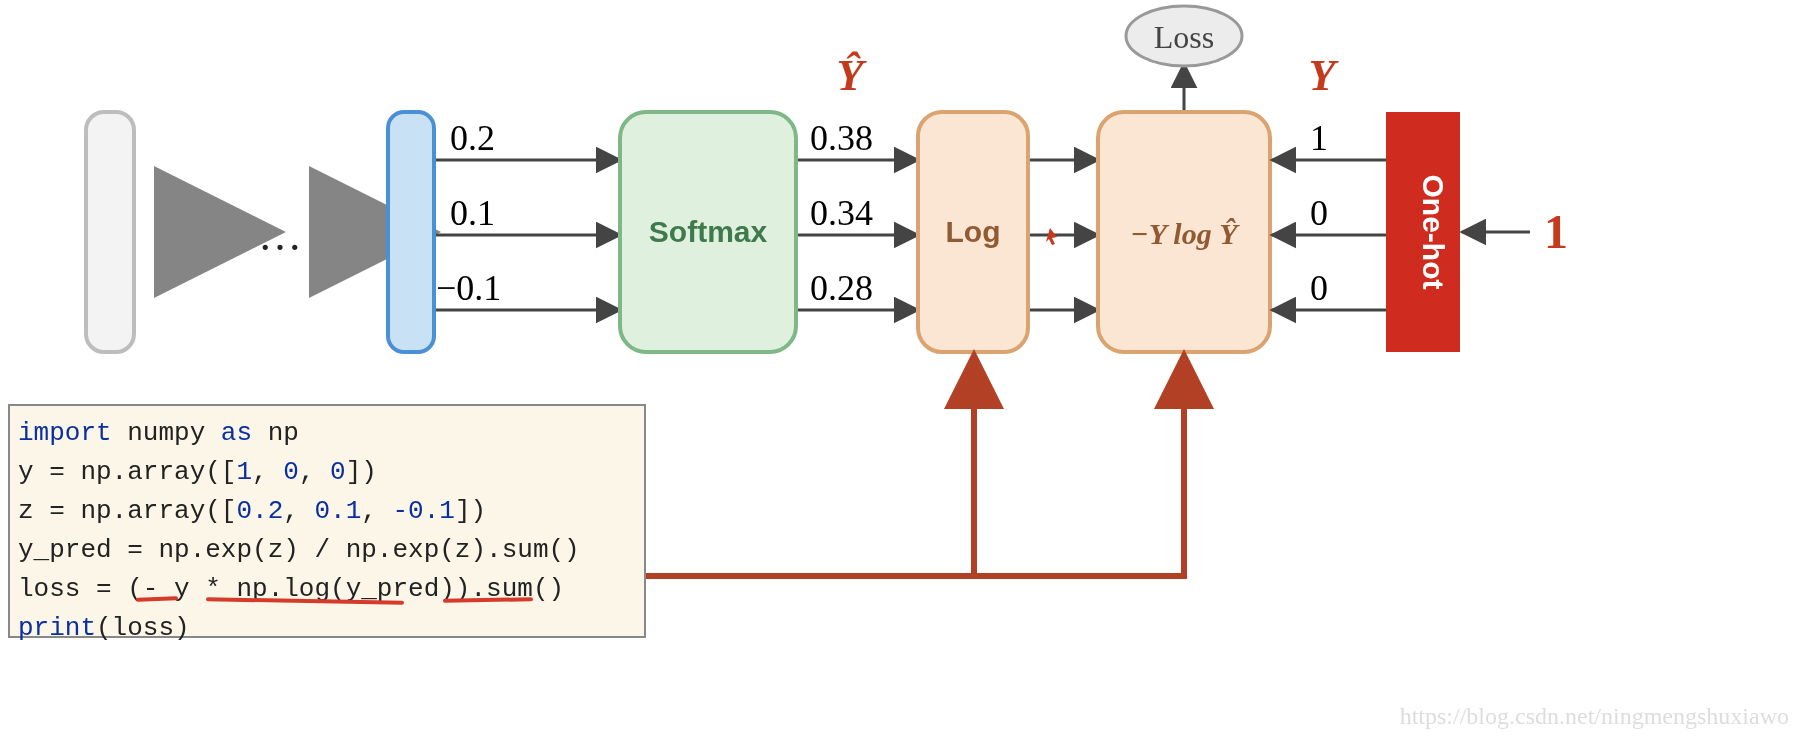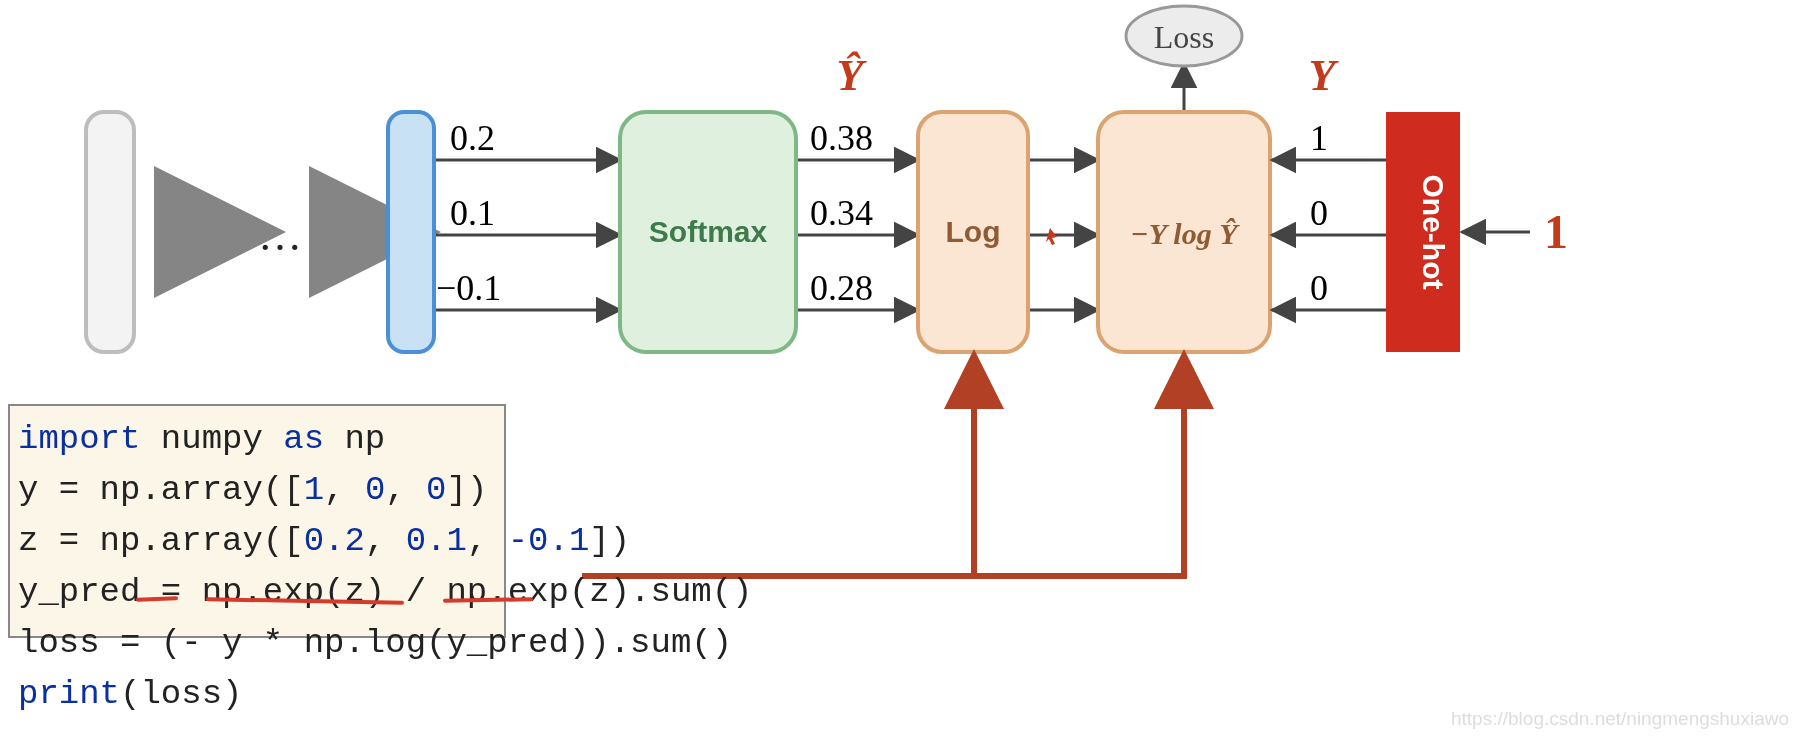--- a/index.html
+++ b/index.html
@@ -9,32 +9,32 @@
     background:#fff;
     position:relative;
   }
   svg.canvas{position:absolute;inset:0;width:1801px;height:742px;}
   .txt{font-family:"Times New Roman",serif;}
   .blocklabel{font-family:Arial,Helvetica,sans-serif;font-weight:700;}
   .italic{font-style:italic;font-weight:700;}
   .headY{fill:#c43a1d;font-style:italic;font-weight:700;font-size:44px;}
   .val{font-size:36px;}
   .codebox{
-    position:absolute;left:8px;top:404px;width:498px;height:234px;
+    position:absolute;left:8px;top:404px;width:638px;height:234px;
     background:#fbf6e8;border:2px solid #888;
-    font-family:"Courier New",monospace;font-size:34px;
+    font-family:"Courier New",monospace;font-size:26px;
     color:#222;line-height:1.5;padding:8px 8px 17px 8px;
     box-sizing:border-box;white-space:pre;
   }
   .kw{color:#0a2fa0;}
   .num{color:#0a2fa0;}
   .under-red{position:absolute;height:4px;background:#d63a2a;border-radius:3px;}
   .watermark{
     position:absolute;right:12px;bottom:12px;color:#ddd;
-    font-family:Liberation Sans, sans-serif;font-size:19px;
+    font-family:Liberation Serif, serif;font-size:24px;
   }
 </style>
 </head>
 <body>
 
 <svg class="canvas" viewBox="0 0 1801 742">
   <defs>
     <marker id="arr" viewBox="0 0 10 10" refX="9" refY="5" markerWidth="9" markerHeight="9" orient="auto">
       <path d="M0 0 L10 5 L0 10 z" fill="#444"></path>
     </marker>

